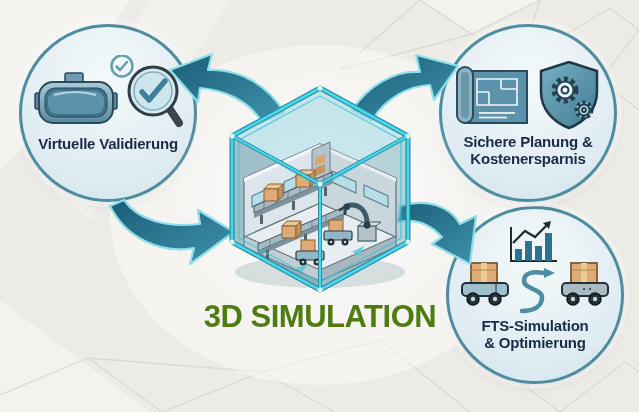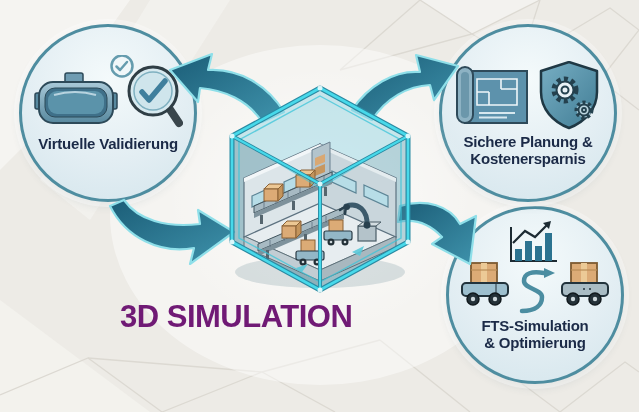--- a/index.html
+++ b/index.html
@@ -20,21 +20,21 @@
     z-index:1;
   }
   .node-label{
     text-align:center;font-weight:bold;font-size:15px;line-height:1.15;
     color:#1b2a47;letter-spacing:-0.2px;
   }
   .node-label span{display:block;}
   .overlay{position:absolute;left:0;top:0;z-index:2;pointer-events:none;}
   .main-title{
     position:absolute;left:120px;top:301px;width:400px;z-index:3;
-    color:#701a75;font-weight:bold;
+    text-align:center;color:#4d7c0f;font-weight:bold;
     font-size:31px;line-height:31px;letter-spacing:-0.5px;
   }
   .main-title span{display:block;}
 </style>
 </head>
 <body>
 
 <div class="stage">
 
   <svg class="bg-layer" width="639" height="412" viewBox="0 0 639 412">

